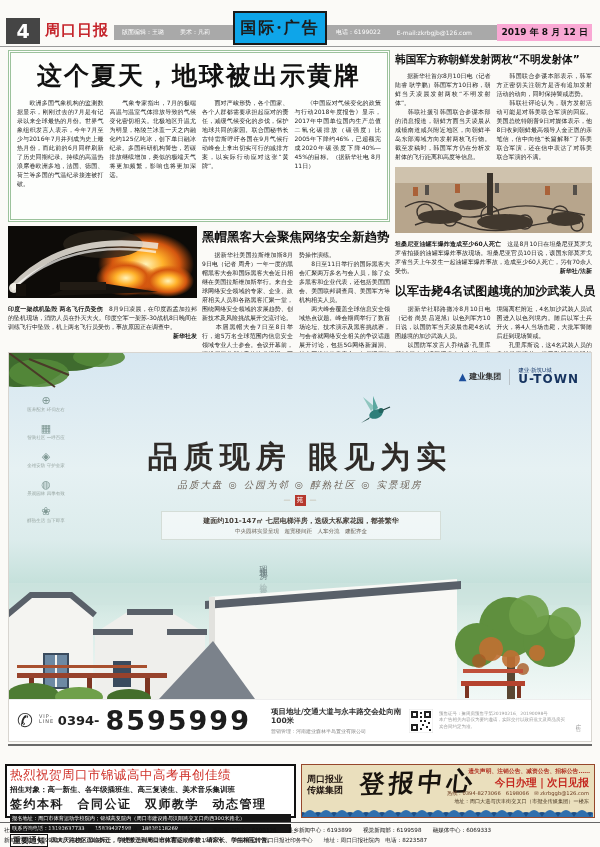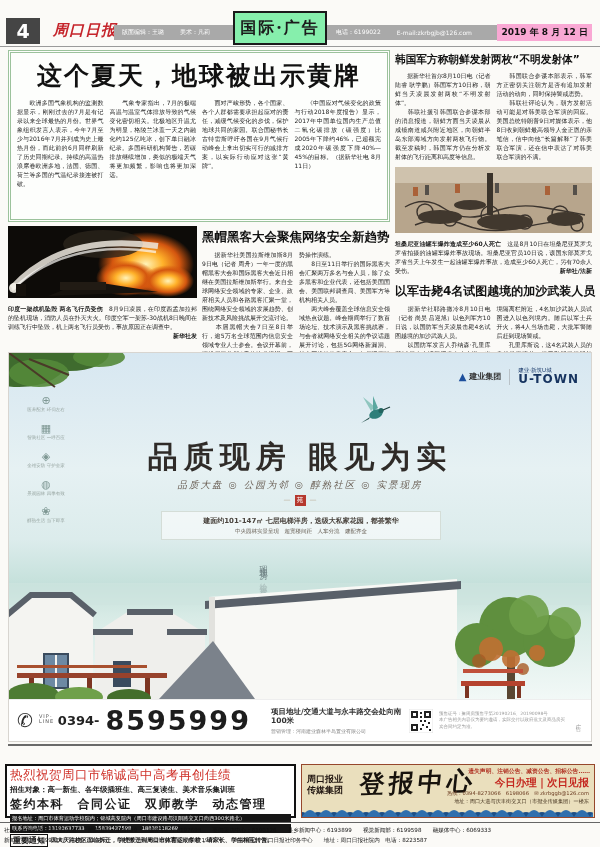--- a/index.html
+++ b/index.html
@@ -1,29 +1,29 @@
 <!DOCTYPE html>
 <html><head>
 <meta charset="utf-8">
 <style>
   html,body{margin:0;padding:0;background:#e8e6e2;}
   .page{position:relative;width:600px;height:847px;margin:0 auto;background:#fbfaf7;
         font-family:"DejaVu Sans",sans-serif;color:#1c1c1c;overflow:hidden;}
   
   .pagenum{position:absolute;left:6px;top:18px;width:34px;height:26px;background:#454545;
            color:#fff;font-size:19px;font-weight:bold;text-align:center;line-height:26px;}
-  .masthead{position:absolute;left:53px;top:21px;color:#c5242b;font-family:"DejaVu Serif",serif;
-            font-size:15px;font-weight:bold;font-style:italic;letter-spacing:1px;}
+  .masthead{position:absolute;left:45px;top:21px;color:#c5242b;font-family:"DejaVu Serif",serif;
+            font-size:15px;font-weight:bold;letter-spacing:1px;}
   .graybar{position:absolute;left:114px;top:25px;width:478px;height:15px;background:#a9a9a9;
            display:flex;align-items:center;font-size:6px;color:#fdfdfd;}
   .graybar .gseg{padding:0 8px;white-space:nowrap;}
   .graybar .gap{width:110px;}
   .hdate{position:absolute;right:8px;top:24px;background:#f9a8d4;font-size:9px;font-weight:bold;
          color:#111;padding:2px 4px;white-space:nowrap;}
-  .sectionbox{position:absolute;left:233px;top:11px;width:90px;height:30px;background:#86efac;
+  .sectionbox{position:absolute;left:233px;top:11px;width:90px;height:30px;background:#0ea5e9;
               border:2px solid #1a1a1a;font-family:"DejaVu Serif",serif;font-size:16px;
               font-weight:bold;letter-spacing:2px;display:flex;align-items:center;justify-content:center;z-index:3;}
   .headrule{position:absolute;left:0;top:46px;width:600px;border-top:1px solid #9a9a9a;}
   
   .greenbox{position:absolute;left:8px;top:50px;width:382px;height:172px;border:3px double #9cc29c;
             background:#fdfefc;box-sizing:border-box;padding:4px 6px;}
   .mainhead{font-family:Liberation Sans, sans-serif;font-size:25px;font-weight:900;text-align:center;
             letter-spacing:2px;margin:2px 0 6px 0;color:#111;}
   .cols{display:flex;gap:6px;}
   .col{flex:1;font-size:6px;line-height:1.5;text-align:justify;white-space:pre-line;color:#222;}

